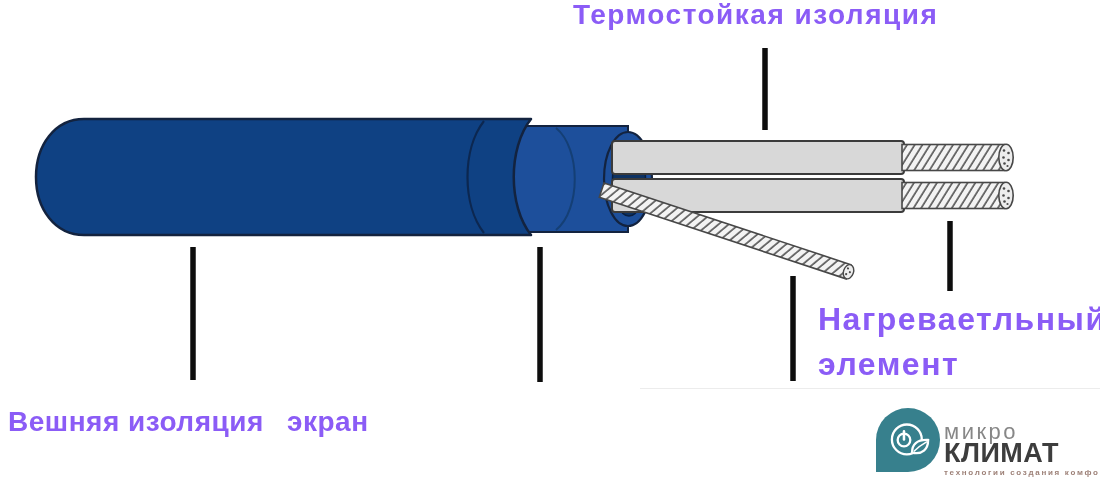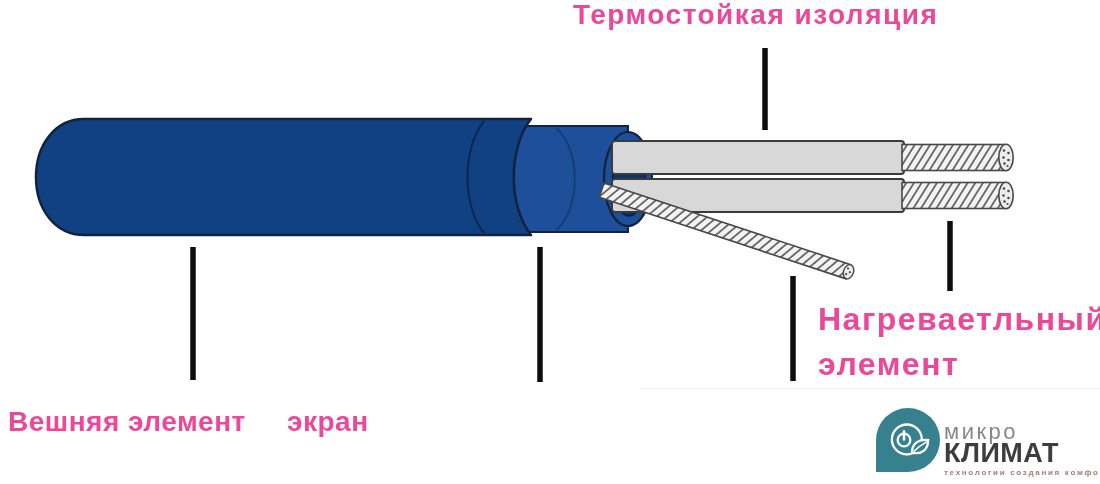--- a/index.html
+++ b/index.html
@@ -2,21 +2,21 @@
 <html style="--cable_blue: #0f4183; --screen_blue: #1d4f9b; --cable_outline: #13233f; --hole_blue: #0d3263; --insulation_gray: #d8d8d8; --wire_outline: #3b3b3b; --strand_bg: #f3f3f3; --strand_line: #5d5d5d; --pointer_black: #0d0d0d; --label_black: #151515; --logo_teal: #37808d; --logo_gray: #878787; --logo_dark: #3d3d3d; --tagline_color: #9d8077;"><head>
 <meta charset="utf-8">
 <style>
   html,body{margin:0;padding:0;background:#fff;}
   .stage{
     position:relative;width:1100px;height:484px;background:#fff;overflow:hidden;
     font-family:"Liberation Sans",sans-serif;
   }
   .stage svg.diagram{position:absolute;left:0;top:0;}
   .lbl{
-    position:absolute;font-weight:700;color:#ec4899;white-space:nowrap;
+    position:absolute;font-weight:700;color:#8b5cf6;white-space:nowrap;
     font-family:"Liberation Sans",sans-serif;
   }
   #lbl-thermal{left:573px;top:-1px;font-size:28px;letter-spacing:1.5px;}
   #lbl-sheath{left:8px;top:406px;font-size:28px;letter-spacing:.5px;}
   #lbl-screen{left:287px;top:398px;font-size:28px;line-height:47px;letter-spacing:.5px;}
   #lbl-heat{left:818px;top:297px;font-size:32px;line-height:45px;letter-spacing:1.5px;}
   #lbl-ground{left:671px;top:421px;font-size:31px;letter-spacing:2px;}
   .logo-backdrop{position:absolute;left:640px;top:388px;width:460px;height:96px;background:#fff;border-top:1px solid #ececec;}
   .logo{position:absolute;left:870px;top:402px;width:234px;height:82px;}
   .logo-pin{
@@ -97,21 +97,21 @@
 
     <g>
       <path d="M 84 119 H 531 C 508 148 508 206 531 235 H 84
                C 55 235 36 209 36 177 C 36 145 55 119 84 119 Z" fill="var(--cable_blue,#0f4183)" stroke="var(--cable_outline,#13233f)" stroke-width="2.5" stroke-linejoin="round"></path>
       <path d="M 484 121 C 462 149 462 205 484 233" fill="none" stroke="#0c2750" stroke-width="2.2"></path>
     </g>
   </svg>
 
   <div class="lbl" id="lbl-thermal">Термостойкая изоляция</div>
 
-  <div class="lbl" id="lbl-sheath">Вешняя элемент</div>
+  <div class="lbl" id="lbl-sheath">Вешняя изоляция</div>
 
   <div class="lbl" id="lbl-screen">
     <div>экран</div>
   </div>
 
   <div class="lbl" id="lbl-heat">
     <div>Нагреваетльный</div>
     <div>элемент</div>
   </div>
 

